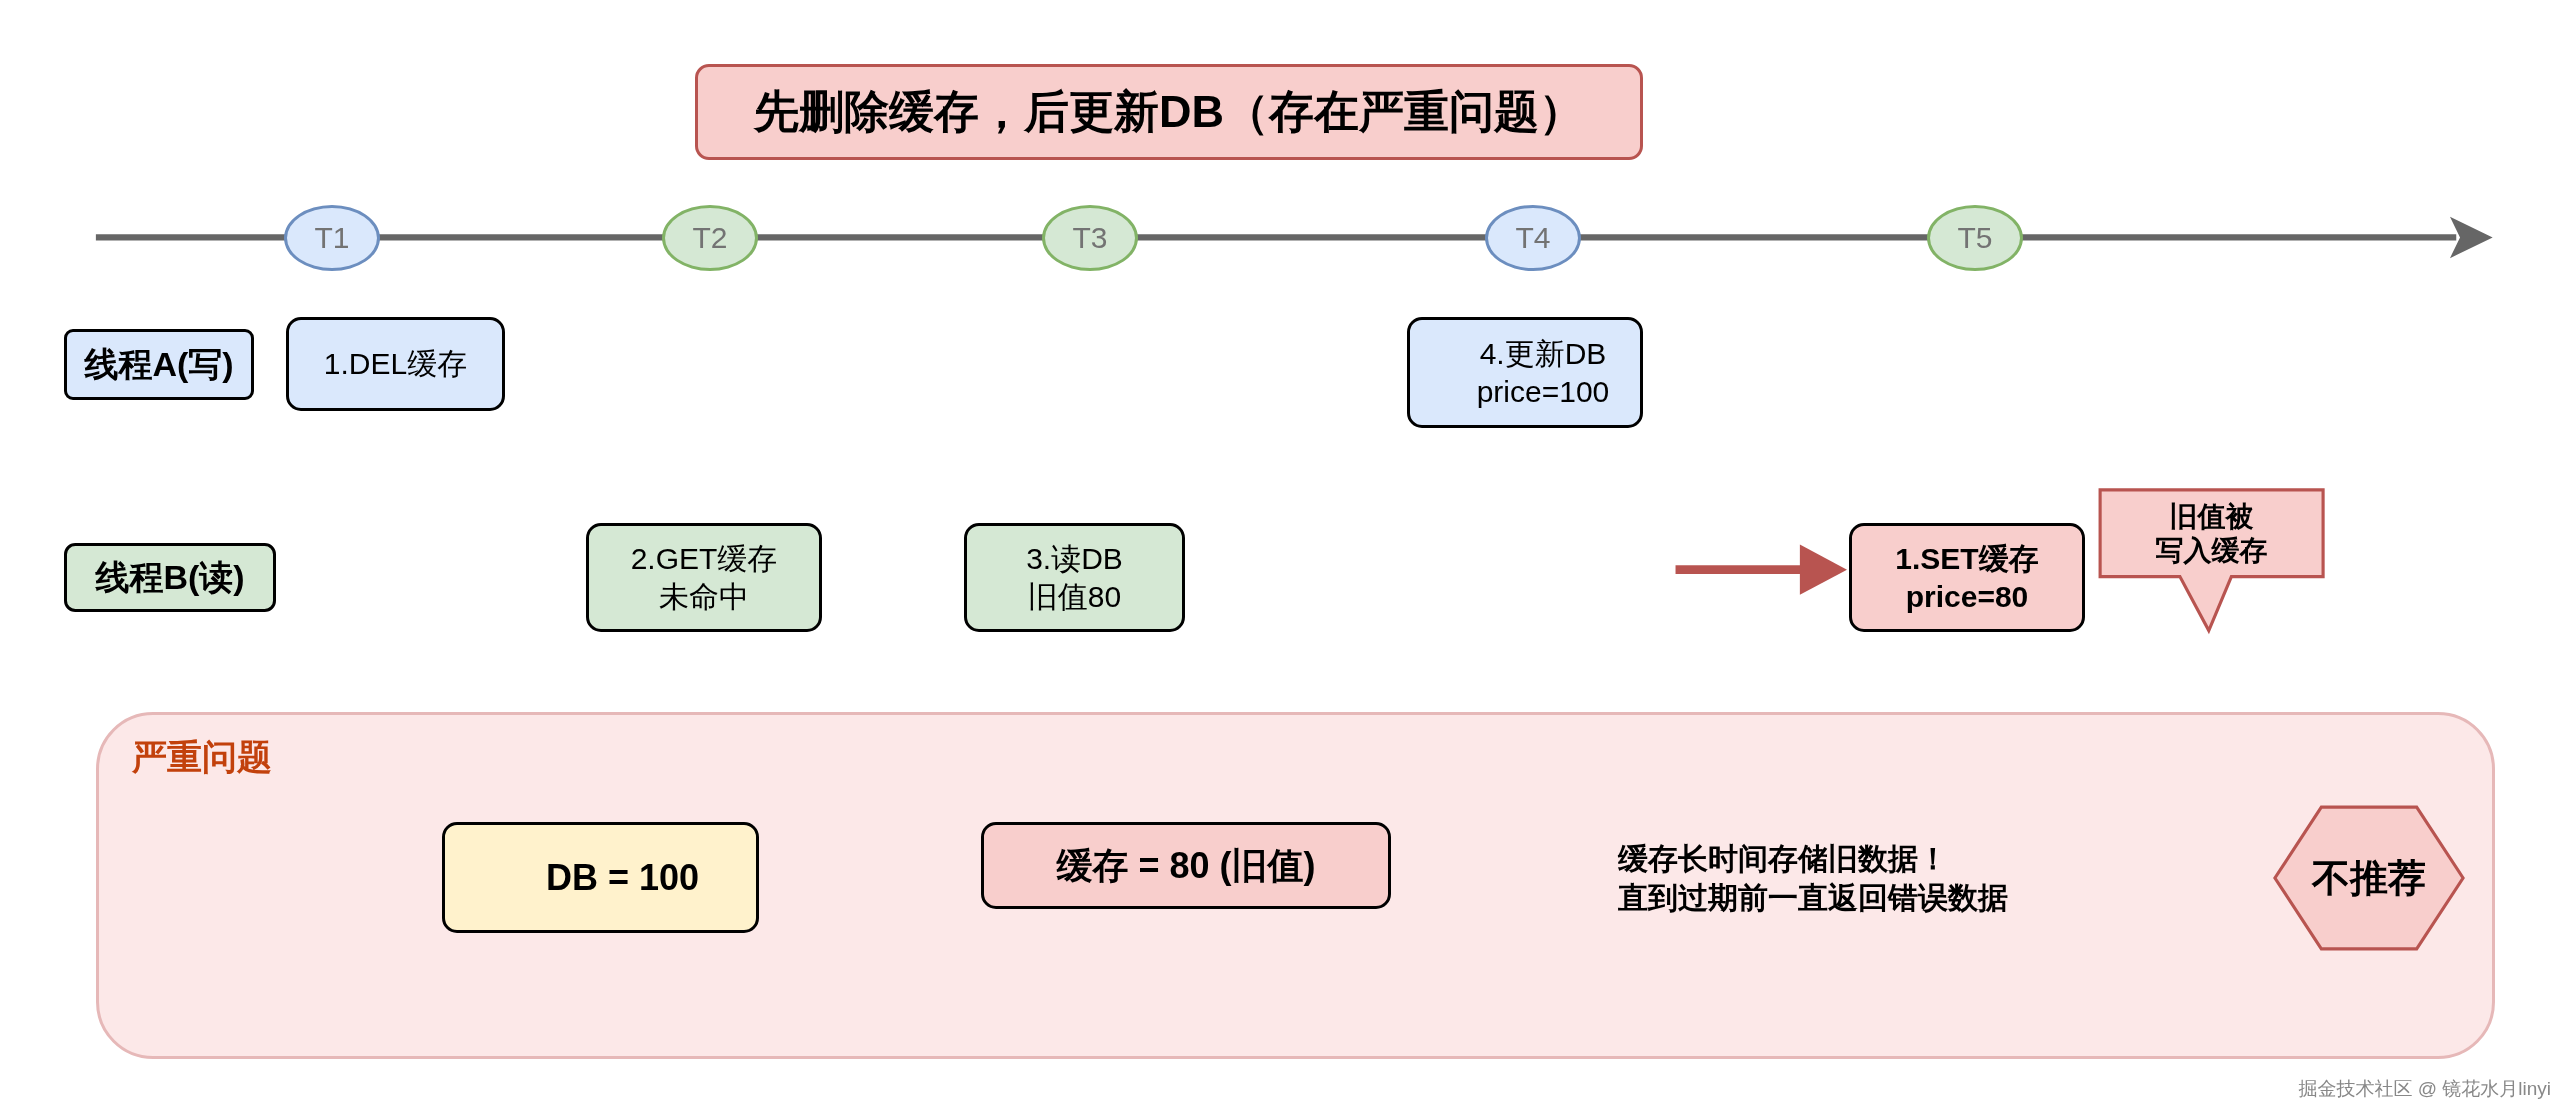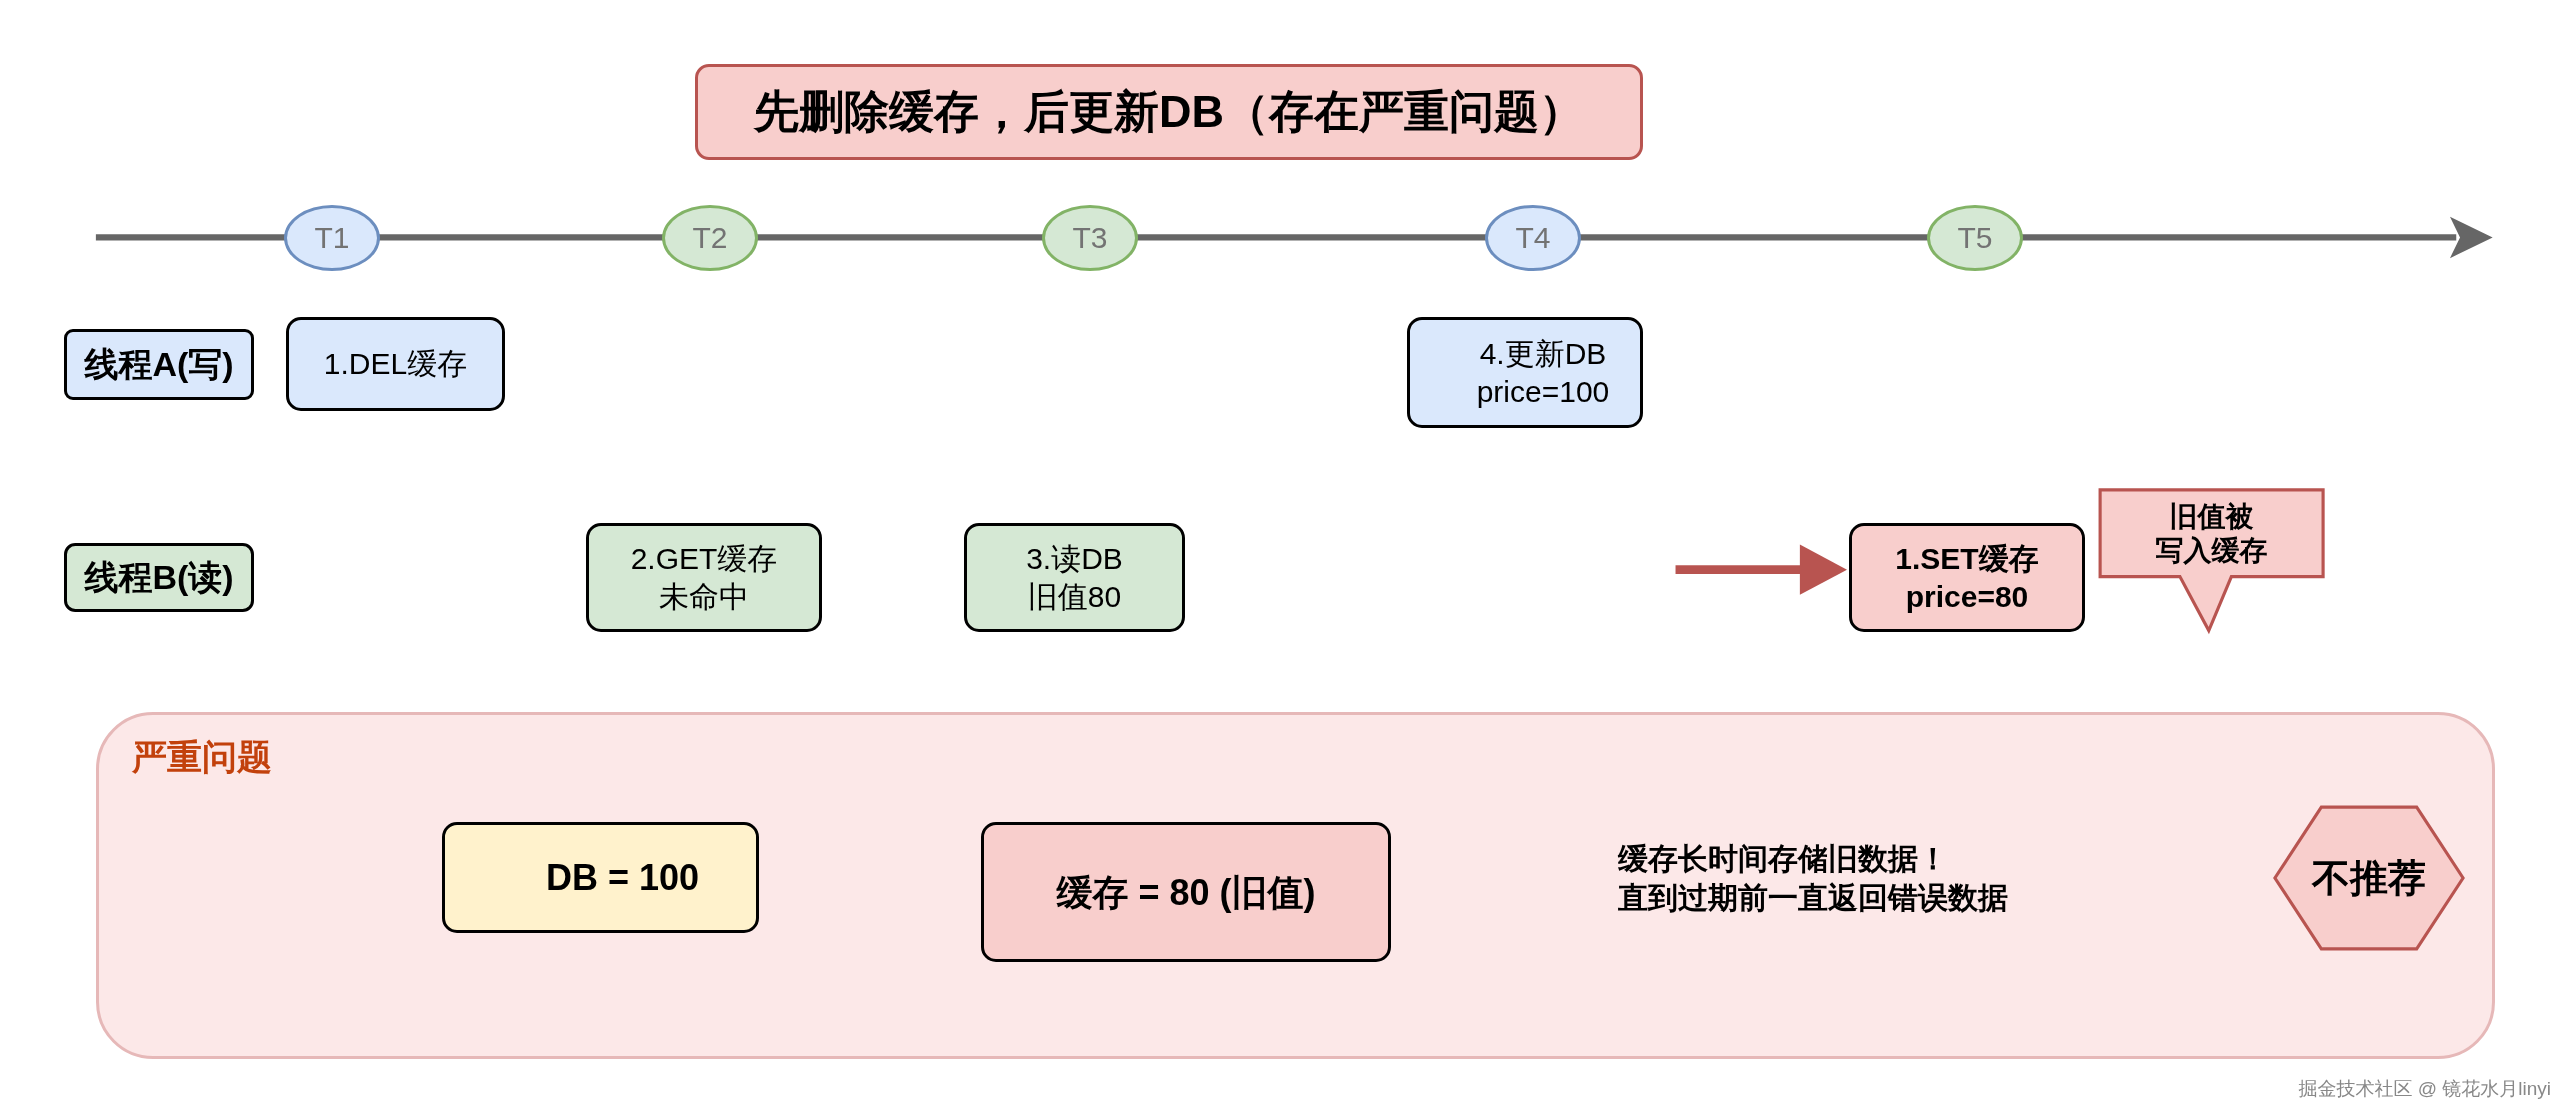--- a/index.html
+++ b/index.html
@@ -52,21 +52,21 @@
 <div class="abs ellipse blue center" style="left:1485px;top:205px;">
     <span>T4</span>
   </div>
 <div class="abs ellipse green center" style="left:1927px;top:205px;">
     <span>T5</span>
   </div>
 
 <div class="abs box blue center label" style="left:64px;top:329px;width:190px;height:71px;border-radius:9px;">
   <span>线程A(写)</span>
 </div>
-<div class="abs box green center label" style="left:64px;top:543px;width:190px;height:69px;border-radius:11.3px;">
+<div class="abs box green center label" style="left:64px;top:543px;width:212px;height:69px;border-radius:11.3px;">
   <span>线程B(读)</span>
 </div>
 
 <div class="abs box blue center" style="left:286px;top:317px;width:219px;height:94px;">
   <span>1.DEL缓存</span>
 </div>
 <div class="abs box green center" style="left:586px;top:523px;width:236px;height:109px;">
   <span>2.GET缓存</span>
   <span>未命中</span>
 </div>
@@ -87,21 +87,21 @@
   <span>旧值被</span>
   <span>写入缓存</span>
 </div>
 
 <div class="abs panel"></div>
 <div class="abs panel-label">严重问题</div>
 
 <div class="abs box yellow center bold" style="left:442px;top:822px;width:317px;height:111px;font-size:36px;">
   <span>DB = 100</span>
 </div>
-<div class="abs box red center bold" style="left:981px;top:822px;width:410px;height:140px;font-size:36px;">
+<div class="abs box red center bold" style="left:981px;top:822px;width:410px;height:87px;font-size:36px;">
   <span>缓存 = 80 (旧值)</span>
 </div>
 
 <div class="abs bold" style="left:1618px;top:839px;width:565px;font-size:30px;line-height:1.3;">
   <div>缓存长时间存储旧数据！</div>
   <div>直到过期前一直返回错误数据</div>
 </div>
 
 <svg class="abs" style="left:2271px;top:804px;" width="196" height="148" viewBox="0 0 312 236">
   <polygon points="80,5 232,5 306,118 232,231 80,231 6,118" fill="#f8cecc" stroke="#b85450" stroke-width="5"></polygon>

